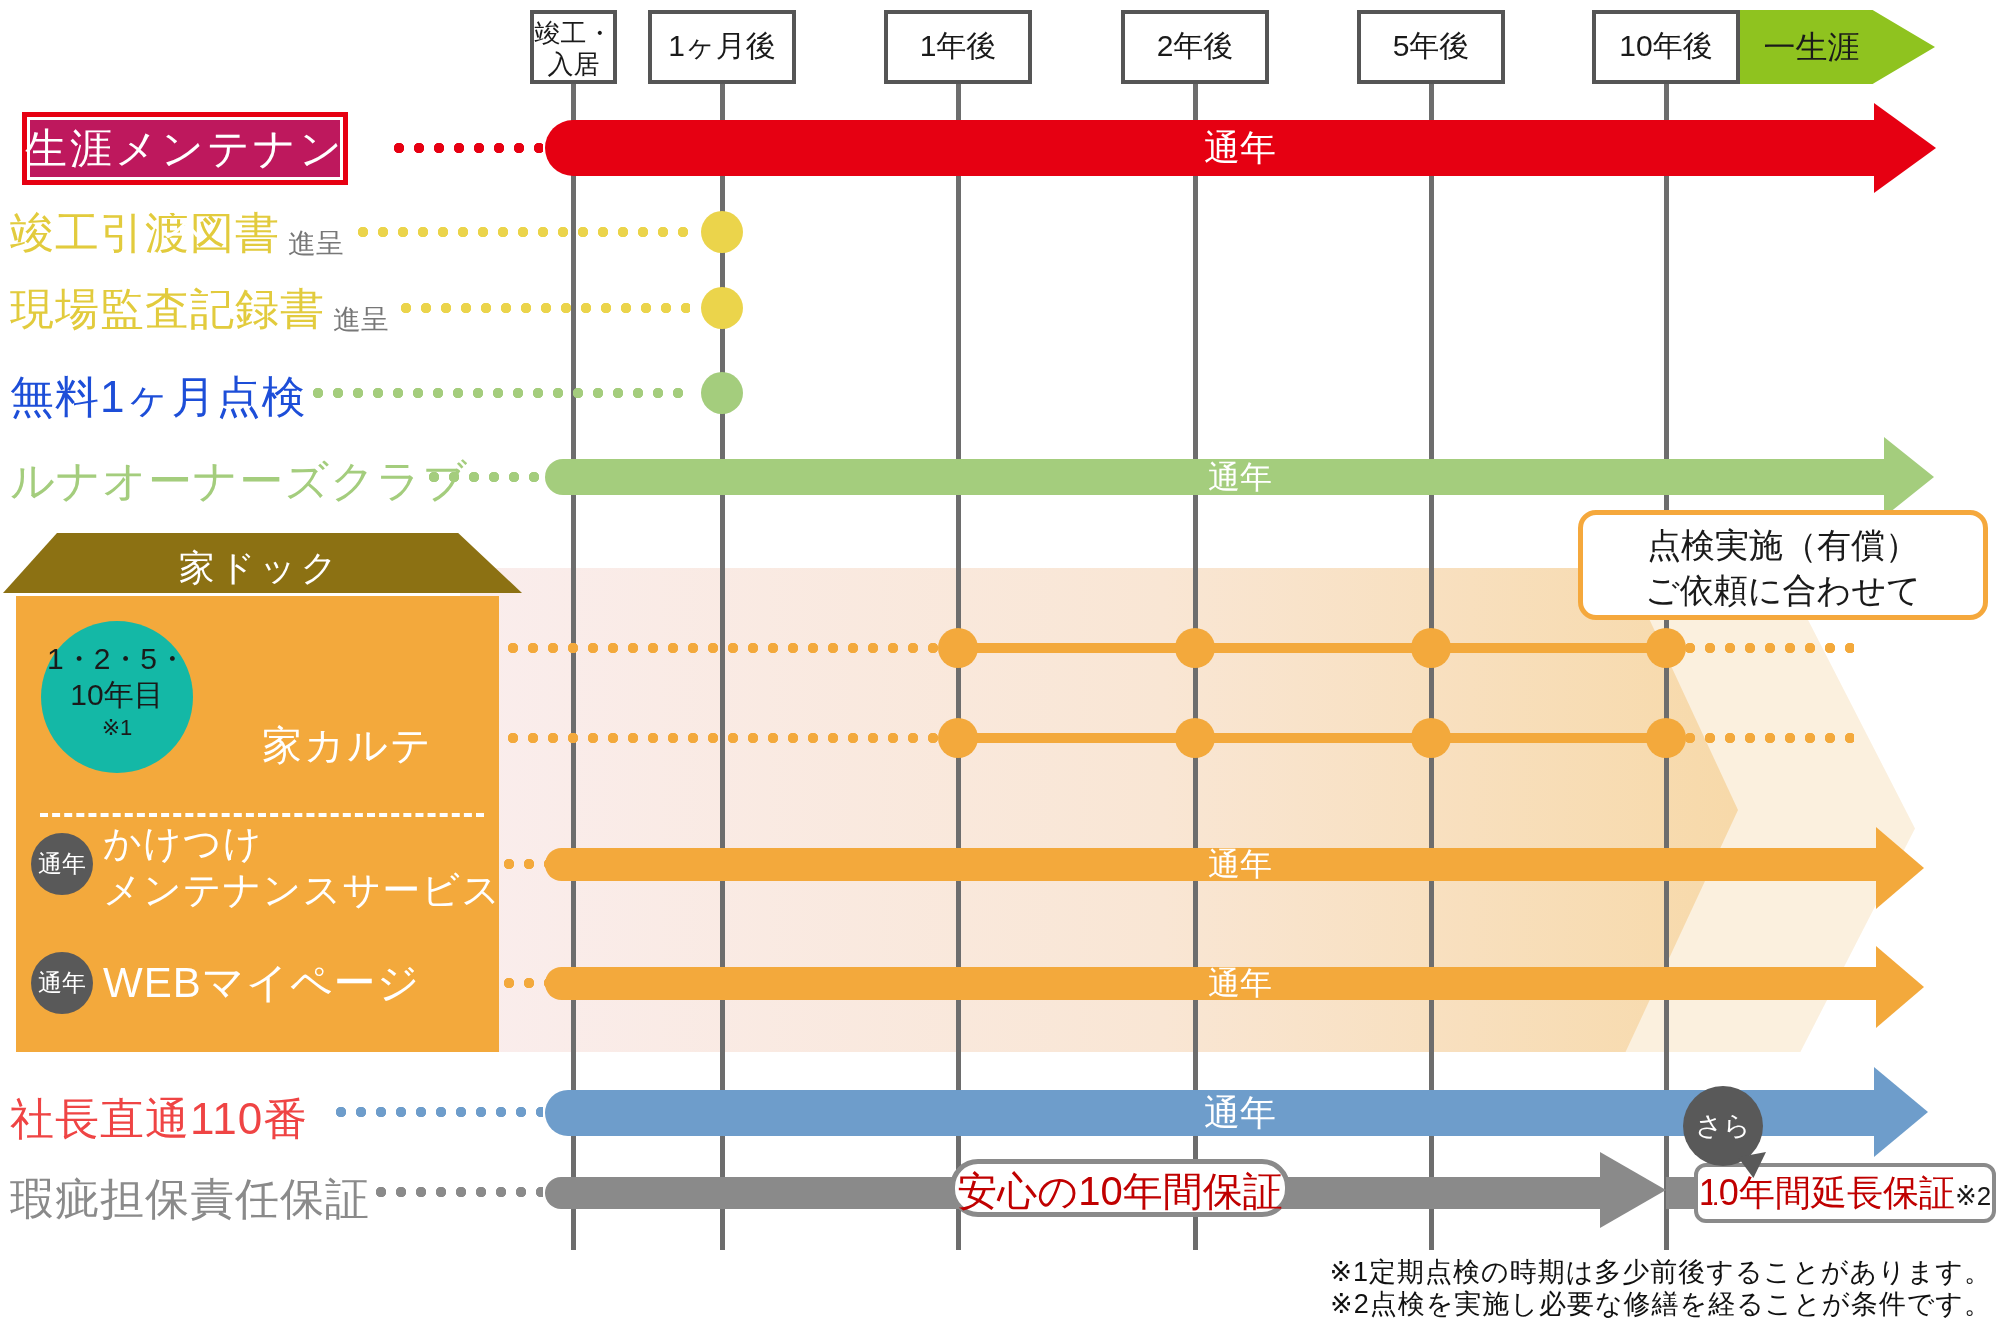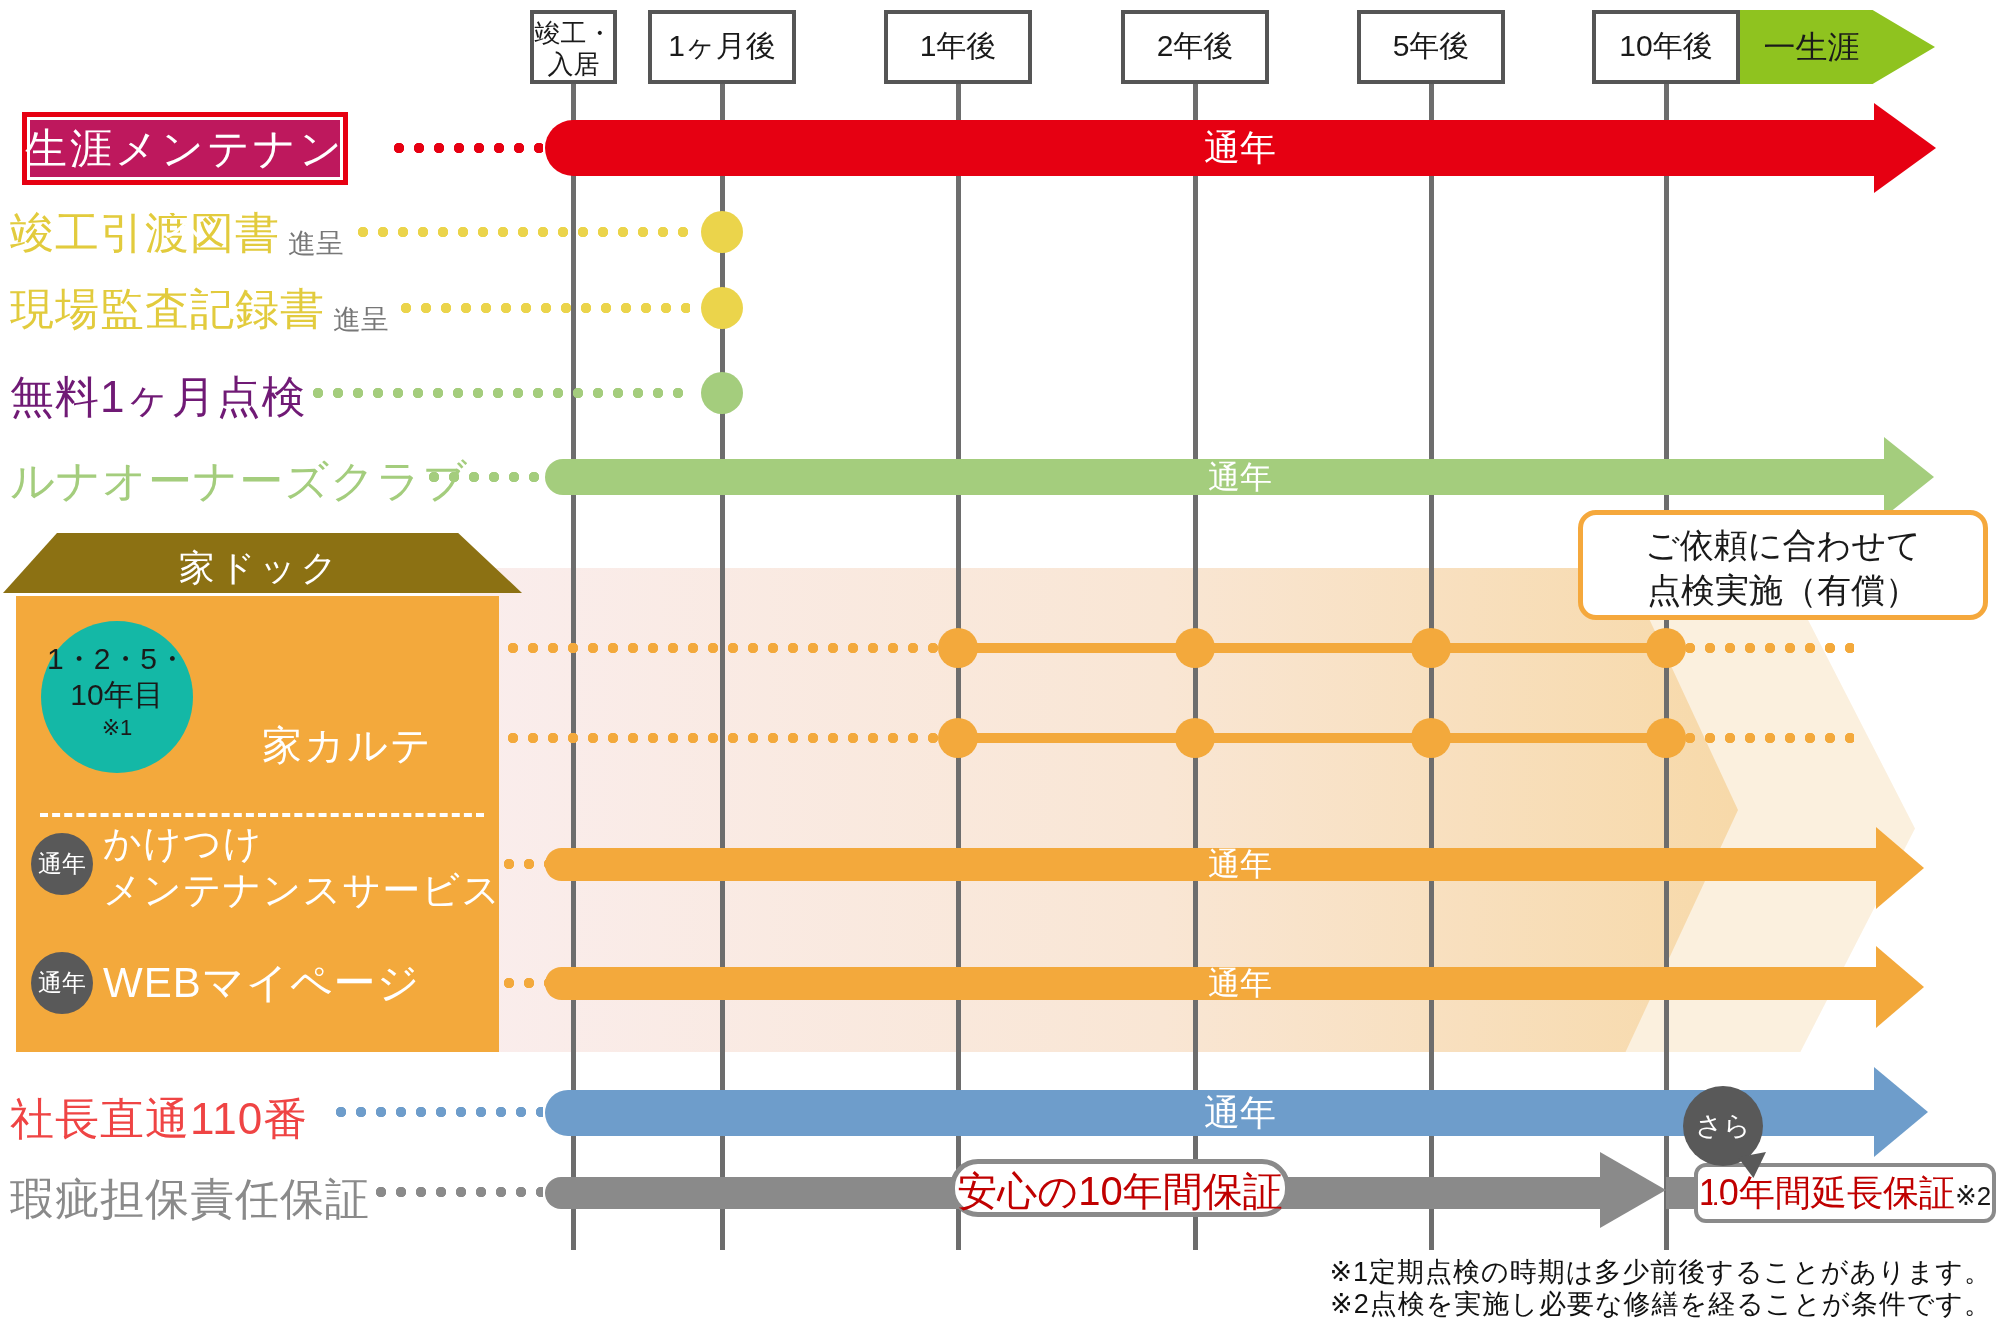--- a/index.html
+++ b/index.html
@@ -93,21 +93,21 @@
   <div class="abs dots yellow z2" style="left:357px;top:226px;width:332px"></div>
   <div class="abs event-dot z2" style="left:701px;top:211px;background:#EBD44B"></div>
 
   <div class="abs z2" style="left:10px;top:280px;display:flex;align-items:flex-end">
     <span class="rowlabel" style="color:#E2CB3D">現場監査記録書</span>
     <span class="suffix">進呈</span>
   </div>
   <div class="abs dots yellow z2" style="left:400px;top:302px;width:290px"></div>
   <div class="abs event-dot z2" style="left:701px;top:287px;background:#EBD44B"></div>
 
-  <div class="abs rowlabel z2" style="left:10px;top:368px;color:#701a75">無料1ヶ月点検</div>
+  <div class="abs rowlabel z2" style="left:10px;top:368px;color:#1d4ed8">無料1ヶ月点検</div>
   <div class="abs dots green z2" style="left:312px;top:387px;width:378px"></div>
   <div class="abs event-dot z2" style="left:701px;top:372px;background:#A4CD7D"></div>
 
   <div class="abs rowlabel z2" style="left:10px;top:452px;color:#A4CD7D">ルナオーナーズクラブ</div>
   <div class="abs dots green z2" style="left:428px;top:471px;width:116px"></div>
   <div class="abs bar z2" style="left:545px;top:459px;width:1345px;height:36px;background:#A4CD7D;border-radius:18px 0 0 18px"></div>
   <div class="abs tri z2" style="left:1884px;top:437px;width:50px;height:80px;background:#A4CD7D"></div>
   <div class="abs bar-label z3" style="left:1150px;top:459px;width:180px;font-size:32px;line-height:36px">通年</div>
 
   <div class="abs roof z2"></div>
@@ -138,22 +138,22 @@
 
   <div class="abs dots orange z2" style="left:507px;top:732px;width:440px"></div>
   <div class="abs z2" style="left:958px;top:733px;width:708px;height:10px;background:#F3A93C"></div>
   <div class="abs node-dot z2" style="left:938px;top:718px"></div>
   <div class="abs node-dot z2" style="left:1175px;top:718px"></div>
   <div class="abs node-dot z2" style="left:1411px;top:718px"></div>
   <div class="abs node-dot z2" style="left:1646px;top:718px"></div>
   <div class="abs dots orange z2" style="left:1684px;top:732px;width:170px"></div>
 
   <div class="abs white-note z4" style="left:1578px;top:510px;width:410px;height:110px;border:5px solid #F5A83C;border-radius:18px;padding-top:8px">
+    <div style="font-size:34px;line-height:45px;color:#1A1A1A">点検実施（有償）</div>
     <div style="font-size:34px;line-height:45px;color:#1A1A1A">ご依頼に合わせて</div>
-    <div style="font-size:34px;line-height:45px;color:#1A1A1A">点検実施（有償）</div>
   </div>
 
   <div class="abs dots orange z2" style="left:503px;top:858px;width:44px"></div>
   <div class="abs bar z2" style="left:545px;top:848px;width:1335px;height:33px;background:#F3A93C;border-radius:17px 0 0 17px"></div>
   <div class="abs tri z2" style="left:1876px;top:827px;width:48px;height:82px;background:#F3A93C"></div>
   <div class="abs bar-label z3" style="left:1150px;top:848px;width:180px;font-size:32px;line-height:33px">通年</div>
 
   <div class="abs dots orange z2" style="left:503px;top:977px;width:44px"></div>
   <div class="abs bar z2" style="left:545px;top:967px;width:1335px;height:33px;background:#F3A93C;border-radius:17px 0 0 17px"></div>
   <div class="abs tri z2" style="left:1876px;top:946px;width:48px;height:82px;background:#F3A93C"></div>

